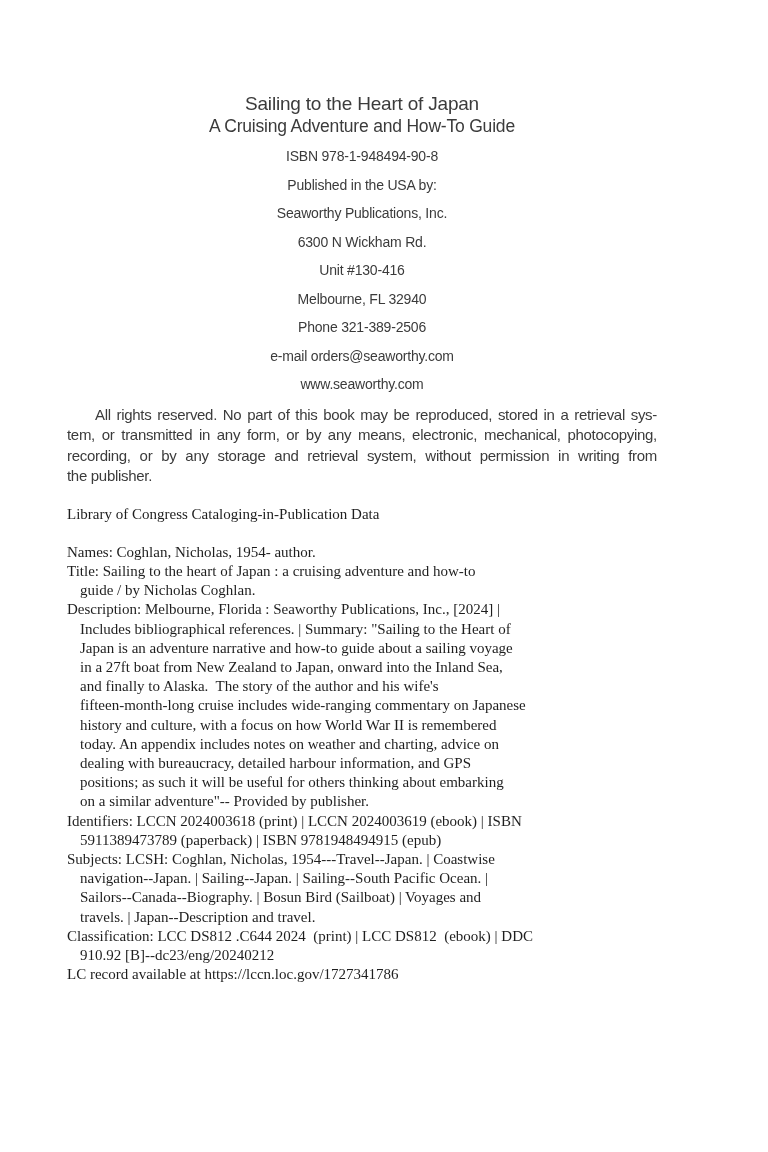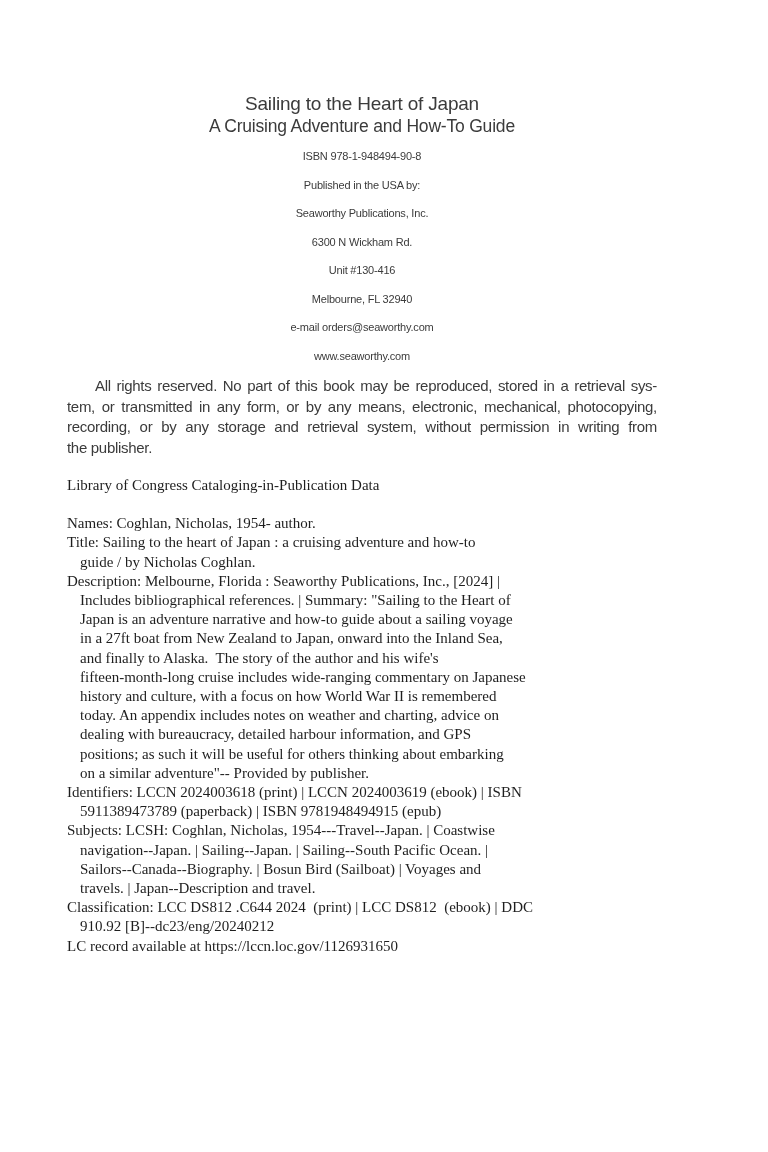--- a/index.html
+++ b/index.html
@@ -37,21 +37,21 @@
   }
   .sub-line {
     font-size: 17.5px;
     line-height: 22px;
     letter-spacing: -0.2px;
   }
   .pub-block {
     margin-top: 5px;
   }
   .pub-line {
-    font-size: 11px;
+    font-size: 14px;
     line-height: 17.5px;
     letter-spacing: -0.2px;
     margin-top: 11px;
   }
   
   .rights {
     width: 590px;
     margin-top: 11px;
     color: #3b3b3b;
     font-size: 15px;
@@ -99,20 +99,21 @@
       <div class="sub-line">A Cruising Adventure and How-To Guide</div>
     </header>
 
     <section class="center-block pub-block">
       <div class="pub-line">ISBN 978-1-948494-90-8</div>
       <div class="pub-line">Published in the USA by:</div>
       <div class="pub-line">Seaworthy Publications, Inc.</div>
       <div class="pub-line">6300 N Wickham Rd.</div>
       <div class="pub-line">Unit #130-416</div>
       <div class="pub-line">Melbourne, FL 32940</div>
+      <div class="pub-line">Phone 321-389-2506</div>
       <div class="pub-line">e-mail orders@seaworthy.com</div>
       <div class="pub-line">www.seaworthy.com</div>
     </section>
 
     <section class="rights">
       <div class="rights-line first">All rights reserved. No part of this book may be reproduced, stored in a retrieval sys-</div>
       <div class="rights-line">tem, or transmitted in any form, or by any means, electronic, mechanical, photocopying,</div>
       <div class="rights-line">recording, or by any storage and retrieval system, without permission in writing from</div>
       <div class="rights-line last">the publisher.</div>
     </section>
@@ -134,17 +135,17 @@
       <div class="cip-line cont">positions; as such it will be useful for others thinking about embarking</div>
       <div class="cip-line cont">on a similar adventure"-- Provided by publisher.</div>
       <div class="cip-line">Identifiers: LCCN 2024003618 (print) | LCCN 2024003619 (ebook) | ISBN</div>
       <div class="cip-line cont">5911389473789 (paperback) | ISBN 9781948494915 (epub)</div>
       <div class="cip-line">Subjects: LCSH: Coghlan, Nicholas, 1954---Travel--Japan. | Coastwise</div>
       <div class="cip-line cont">navigation--Japan. | Sailing--Japan. | Sailing--South Pacific Ocean. |</div>
       <div class="cip-line cont">Sailors--Canada--Biography. | Bosun Bird (Sailboat) | Voyages and</div>
       <div class="cip-line cont">travels. | Japan--Description and travel.</div>
       <div class="cip-line">Classification: LCC DS812 .C644 2024  (print) | LCC DS812  (ebook) | DDC</div>
       <div class="cip-line cont">910.92 [B]--dc23/eng/20240212</div>
-      <div class="cip-line">LC record available at https://lccn.loc.gov/1126931650</div>
+      <div class="cip-line">LC record available at https://lccn.loc.gov/1727341786</div>
     </section>
 
   </div>
 </main>
 
 </body></html>

